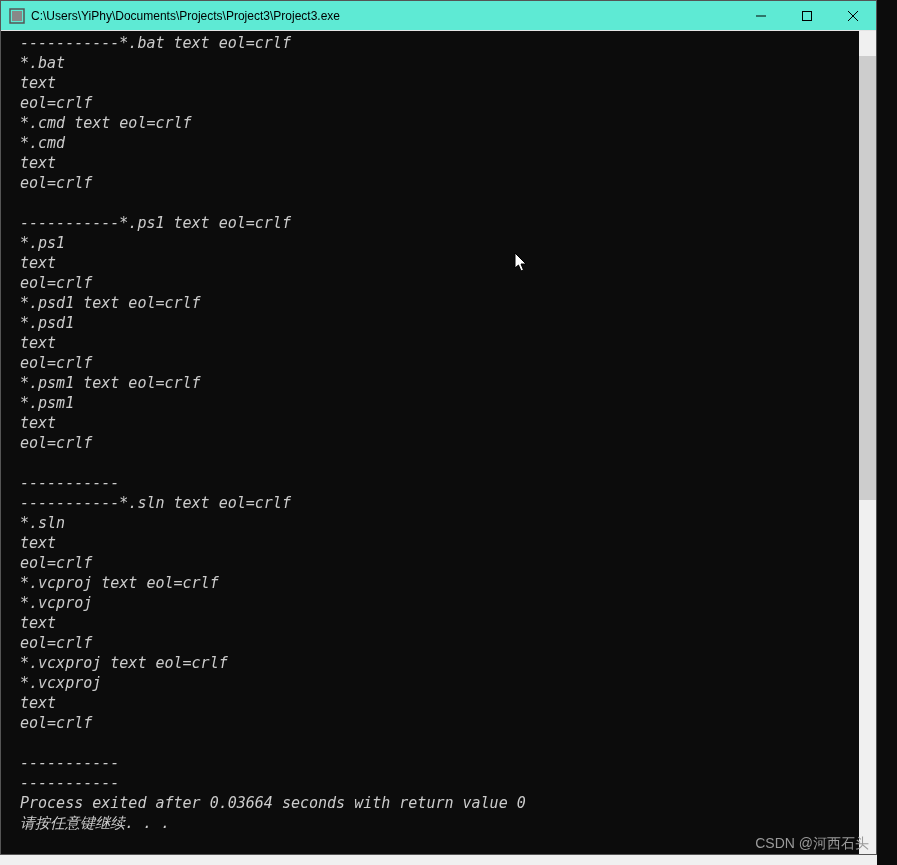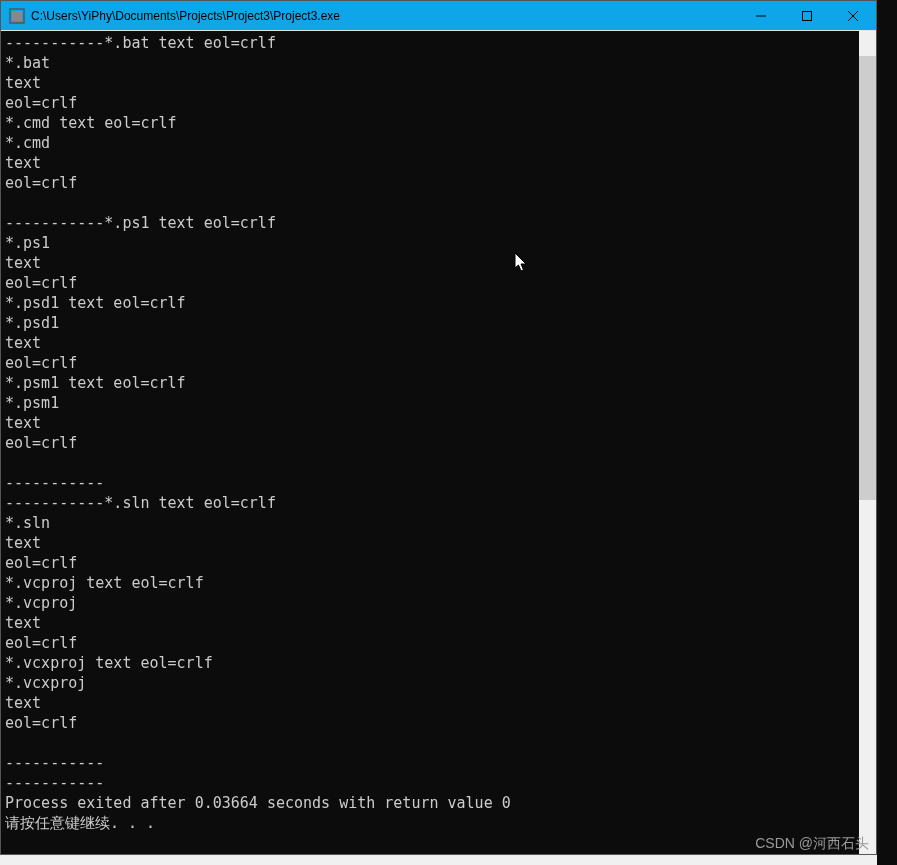--- a/index.html
+++ b/index.html
@@ -16,21 +16,21 @@
       width: 877px;
       height: 855px;
       background: #ffffff;
       border: 1px solid #555;
       position: relative;
       display: flex;
       flex-direction: column;
     }
     .title-bar {
       height: 30px;
-      background: #0ea5e9;
+      background: #5eead4;
       display: flex;
       align-items: center;
       border-bottom: 1px solid #e5e5e5;
       flex-shrink: 0;
     }
     .app-icon {
       width: 16px;
       height: 16px;
       margin-left: 8px;
       margin-right: 6px;
@@ -62,24 +62,25 @@
       display: flex;
       min-height: 0;
     }
     .console {
       flex: 1;
       background: #0c0c0c;
       color: #cccccc;
       font-family: "NSimSun", "SimSun", "Consolas", monospace;
       font-size: 15px;
       line-height: 20px;
-      padding: 2px 4px;
+      padding: 2px 19px;
       white-space: pre;
       overflow: hidden;
       position: relative;
+      font-style: italic;
     }
     .scrollbar-v {
       width: 17px;
       background: #f0f0f0;
       position: relative;
       flex-shrink: 0;
     }
     .scroll-thumb {
       width: 100%;
       background: #cdcdcd;

